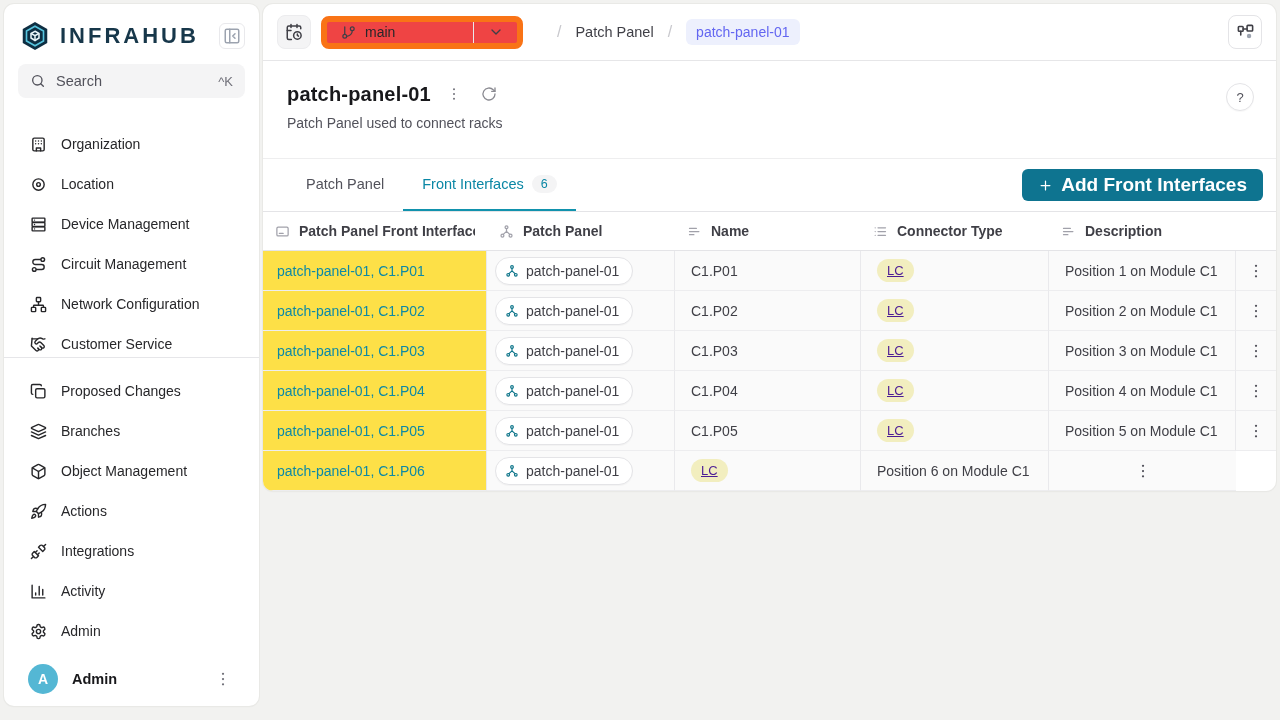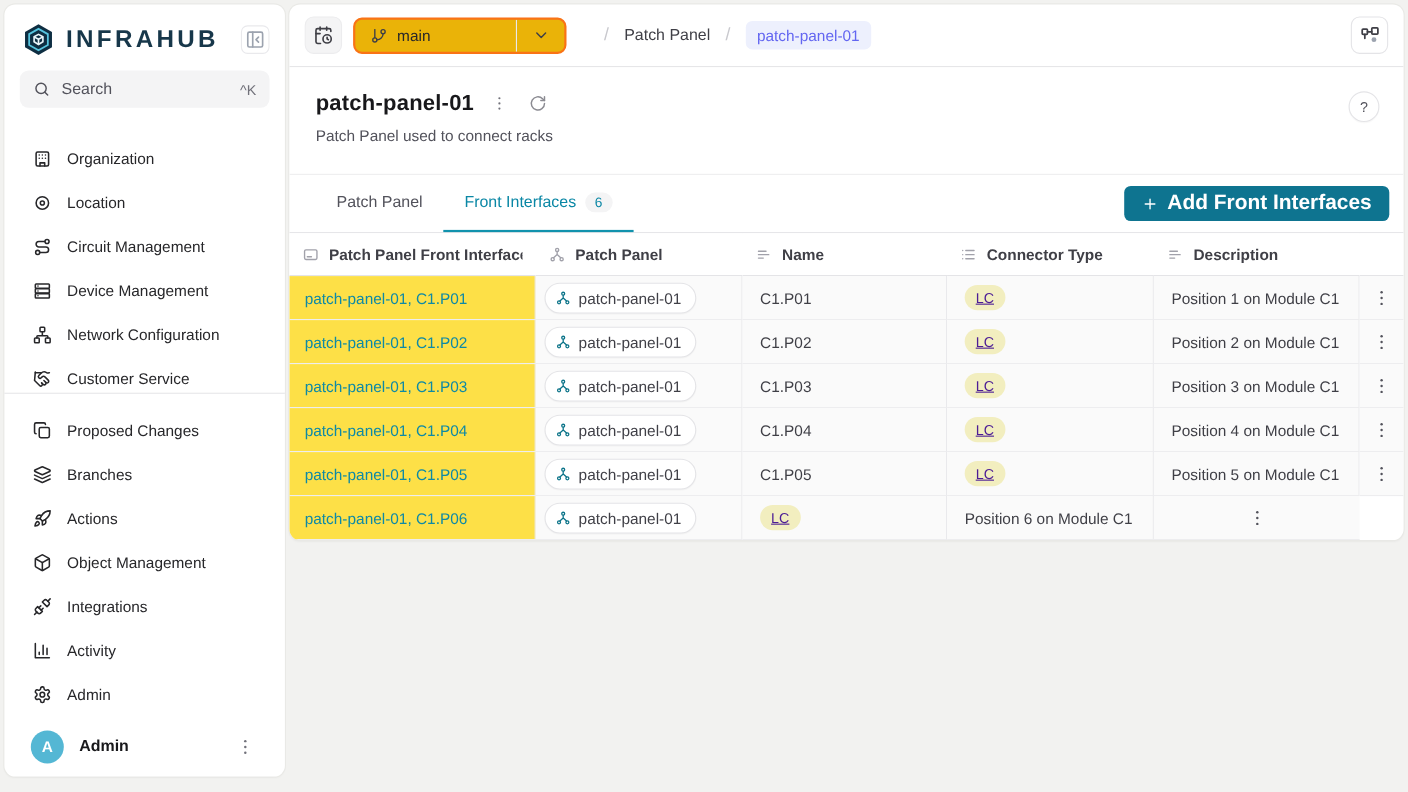--- a/index.html
+++ b/index.html
@@ -40,21 +40,21 @@
 
   
   #content{left:263px;top:4px;width:1013px;border-radius:10px;overflow:hidden;
     box-shadow:0 0 0 1px #e9e9e6,0 1px 2px rgba(0,0,0,.04);}
 
   
   .topbar{height:57px;border-bottom:1px solid #e6e6e8;display:flex;align-items:center;padding:0 14px;gap:10px;}
   .tf-btn{width:34px;height:34px;background:#f4f4f5;border:1px solid #ececee;border-radius:8px;
     display:flex;align-items:center;justify-content:center;color:#3f3f46;}
   .tf-btn .ic{width:18px;height:18px;}
-  .branch-select{display:flex;height:33px;border:2px solid #f97316;border-radius:8px;overflow:hidden;background:#eab308;}
+  .branch-select{display:flex;height:33px;border:6px solid #f97316;border-radius:8px;overflow:hidden;background:#ef4444;}
   .branch-main{display:flex;align-items:center;gap:9px;padding:0 14px;width:146px;}
   .branch-ic{width:15px;height:15px;color:#3f3f46;}
   .branch-name{font-size:14px;color:#27272a;}
   .branch-caret{width:44px;display:flex;align-items:center;justify-content:center;border-left:1px solid #e9e9ec;color:#3f3f46;}
   .branch-caret .ic{width:16px;height:16px;}
   .breadcrumb{display:flex;align-items:center;gap:14px;margin-left:24px;flex:1;}
   .crumb-sep{font-size:16px;color:#c8c8cd;}
   .crumb{font-size:14.5px;color:#3f3f46;cursor:pointer;}
   .crumb-pill{font-size:14px;color:var(--crumb);background:var(--crumb-bg);border-radius:6px;padding:5px 10px;cursor:pointer;}
   .schema-btn{width:34px;height:34px;border:1px solid #e4e4e7;border-radius:8px;color:#3f3f46;
@@ -153,41 +153,41 @@
           <svg viewBox="0 0 24 24" fill="none" stroke="currentColor" stroke-width="2" stroke-linecap="round" stroke-linejoin="round">
             <circle cx="12" cy="12" r="8"></circle>
             <circle cx="12" cy="12" r="2.6"></circle>
           </svg>
         </span>
         <span class="nav-label">Location</span>
       </div>
       <div class="nav-item">
         <span class="nav-ic">
           <svg viewBox="0 0 24 24" fill="none" stroke="currentColor" stroke-width="2" stroke-linecap="round" stroke-linejoin="round">
-            <circle cx="6" cy="19" r="2.6"></circle>
-            <circle cx="18" cy="5" r="2.6"></circle>
-            <path d="M9.2 19h7.3a3.5 3.5 0 0 0 0-7h-9a3.5 3.5 0 0 1 0-7h7.3"></path>
-          </svg>
-        </span>
-        <span class="nav-label">Circuit Management</span>
-      </div>
-      <div class="nav-item">
-        <span class="nav-ic">
-          <svg viewBox="0 0 24 24" fill="none" stroke="currentColor" stroke-width="2" stroke-linecap="round" stroke-linejoin="round">
             <rect x="3" y="3" width="18" height="5.6" rx="1"></rect>
             <rect x="3" y="9.2" width="18" height="5.6" rx="1"></rect>
             <rect x="3" y="15.4" width="18" height="5.6" rx="1"></rect>
             <path d="M6.4 5.8h.01M6.4 12h.01M6.4 18.2h.01"></path>
           </svg>
         </span>
         <span class="nav-label">Device Management</span>
       </div>
       <div class="nav-item">
         <span class="nav-ic">
           <svg viewBox="0 0 24 24" fill="none" stroke="currentColor" stroke-width="2" stroke-linecap="round" stroke-linejoin="round">
+            <circle cx="6" cy="19" r="2.6"></circle>
+            <circle cx="18" cy="5" r="2.6"></circle>
+            <path d="M9.2 19h7.3a3.5 3.5 0 0 0 0-7h-9a3.5 3.5 0 0 1 0-7h7.3"></path>
+          </svg>
+        </span>
+        <span class="nav-label">Circuit Management</span>
+      </div>
+      <div class="nav-item">
+        <span class="nav-ic">
+          <svg viewBox="0 0 24 24" fill="none" stroke="currentColor" stroke-width="2" stroke-linecap="round" stroke-linejoin="round">
             <rect x="9" y="2" width="6" height="6" rx="1"></rect>
             <rect x="2" y="16" width="6" height="6" rx="1"></rect>
             <rect x="16" y="16" width="6" height="6" rx="1"></rect>
             <path d="M12 8v5M5 16v-2a1 1 0 0 1 1-1h12a1 1 0 0 1 1 1v2"></path>
           </svg>
         </span>
         <span class="nav-label">Network Configuration</span>
       </div>
       <div class="nav-item">
         <span class="nav-ic">
@@ -221,37 +221,37 @@
             <path d="M12.83 2.18a2 2 0 0 0-1.66 0L2.6 6.08a1 1 0 0 0 0 1.83l8.58 3.91a2 2 0 0 0 1.66 0l8.58-3.9a1 1 0 0 0 0-1.83Z"></path>
             <path d="m22 17.65-9.17 4.16a2 2 0 0 1-1.66 0L2 17.65"></path>
             <path d="m22 12.65-9.17 4.16a2 2 0 0 1-1.66 0L2 12.65"></path>
           </svg>
         </span>
         <span class="nav-label">Branches</span>
       </div>
       <div class="nav-item">
         <span class="nav-ic">
           <svg viewBox="0 0 24 24" fill="none" stroke="currentColor" stroke-width="2" stroke-linecap="round" stroke-linejoin="round">
+            <path d="M21 8a2 2 0 0 0-1-1.73l-7-4a2 2 0 0 0-2 0l-7 4A2 2 0 0 0 3 8v8a2 2 0 0 0 1 1.73l7 4a2 2 0 0 0 2 0l7-4A2 2 0 0 0 21 16Z"></path>
+            <path d="m3.3 7 8.7 5 8.7-5"></path>
+            <path d="M12 22V12"></path>
+          </svg>
+        </span>
+        <span class="nav-label">Object Management</span>
+      </div>
+      <div class="nav-item">
+        <span class="nav-ic">
+          <svg viewBox="0 0 24 24" fill="none" stroke="currentColor" stroke-width="2" stroke-linecap="round" stroke-linejoin="round">
             <path d="M4.5 16.5c-1.5 1.26-2 5-2 5s3.74-.5 5-2c.71-.84.7-2.13-.09-2.91a2.18 2.18 0 0 0-2.91-.09z"></path>
             <path d="m12 15-3-3a22 22 0 0 1 2-3.95A12.88 12.88 0 0 1 22 2c0 2.72-.78 7.5-6 11a22.35 22.35 0 0 1-4 2z"></path>
             <path d="M9 12H4s.55-3.03 2-4c1.62-1.08 5 0 5 0"></path>
             <path d="M12 15v5s3.03-.55 4-2c1.08-1.62 0-5 0-5"></path>
           </svg>
         </span>
         <span class="nav-label">Actions</span>
-      </div>
-      <div class="nav-item">
-        <span class="nav-ic">
-          <svg viewBox="0 0 24 24" fill="none" stroke="currentColor" stroke-width="2" stroke-linecap="round" stroke-linejoin="round">
-            <path d="M21 8a2 2 0 0 0-1-1.73l-7-4a2 2 0 0 0-2 0l-7 4A2 2 0 0 0 3 8v8a2 2 0 0 0 1 1.73l7 4a2 2 0 0 0 2 0l7-4A2 2 0 0 0 21 16Z"></path>
-            <path d="m3.3 7 8.7 5 8.7-5"></path>
-            <path d="M12 22V12"></path>
-          </svg>
-        </span>
-        <span class="nav-label">Object Management</span>
       </div>
       <div class="nav-item">
         <span class="nav-ic">
           <svg viewBox="0 0 24 24" fill="none" stroke="currentColor" stroke-width="2" stroke-linecap="round" stroke-linejoin="round">
             <path d="m19 5 3-3M2 22l3-3"></path>
             <path d="M6.3 20.3a2.4 2.4 0 0 0 3.4 0L12 18l-6-6-2.3 2.3a2.4 2.4 0 0 0 0 3.4Z"></path>
             <path d="M7.5 13.5 10 11M10.5 16.5 13 14"></path>
             <path d="m12 6 6 6 2.3-2.3a2.4 2.4 0 0 0 0-3.4l-2.6-2.6a2.4 2.4 0 0 0-3.4 0Z"></path>
           </svg>
         </span>

